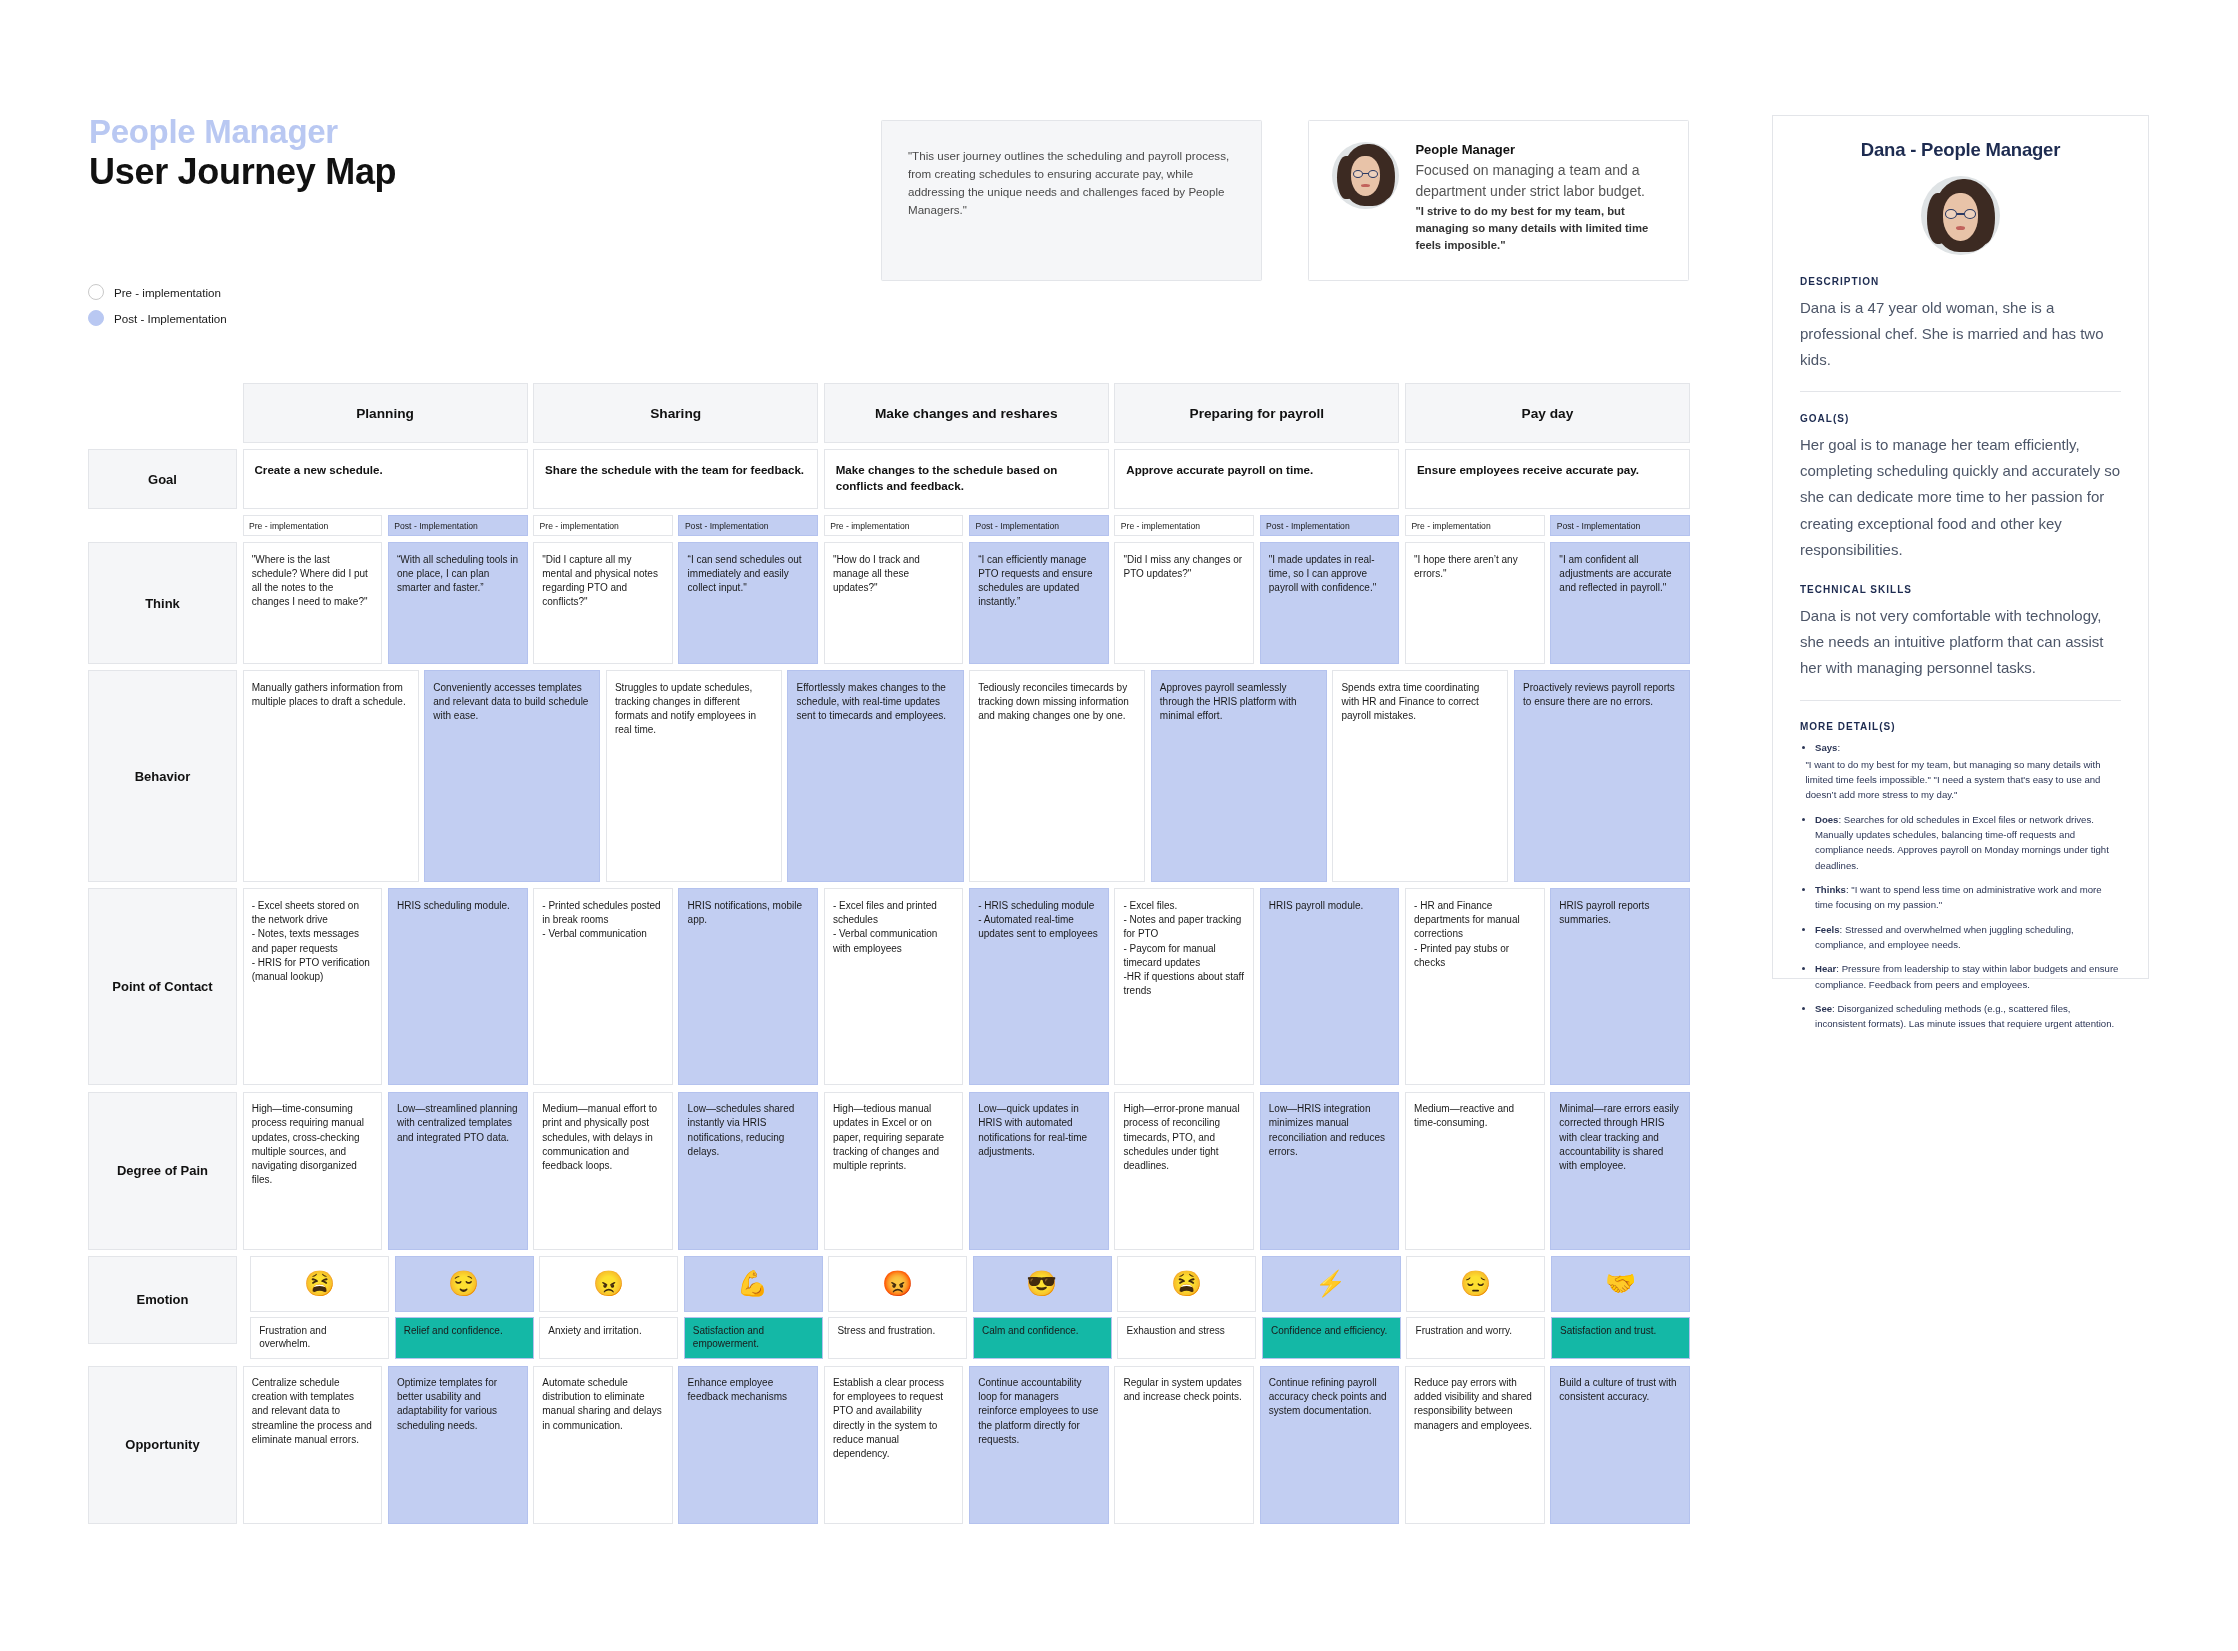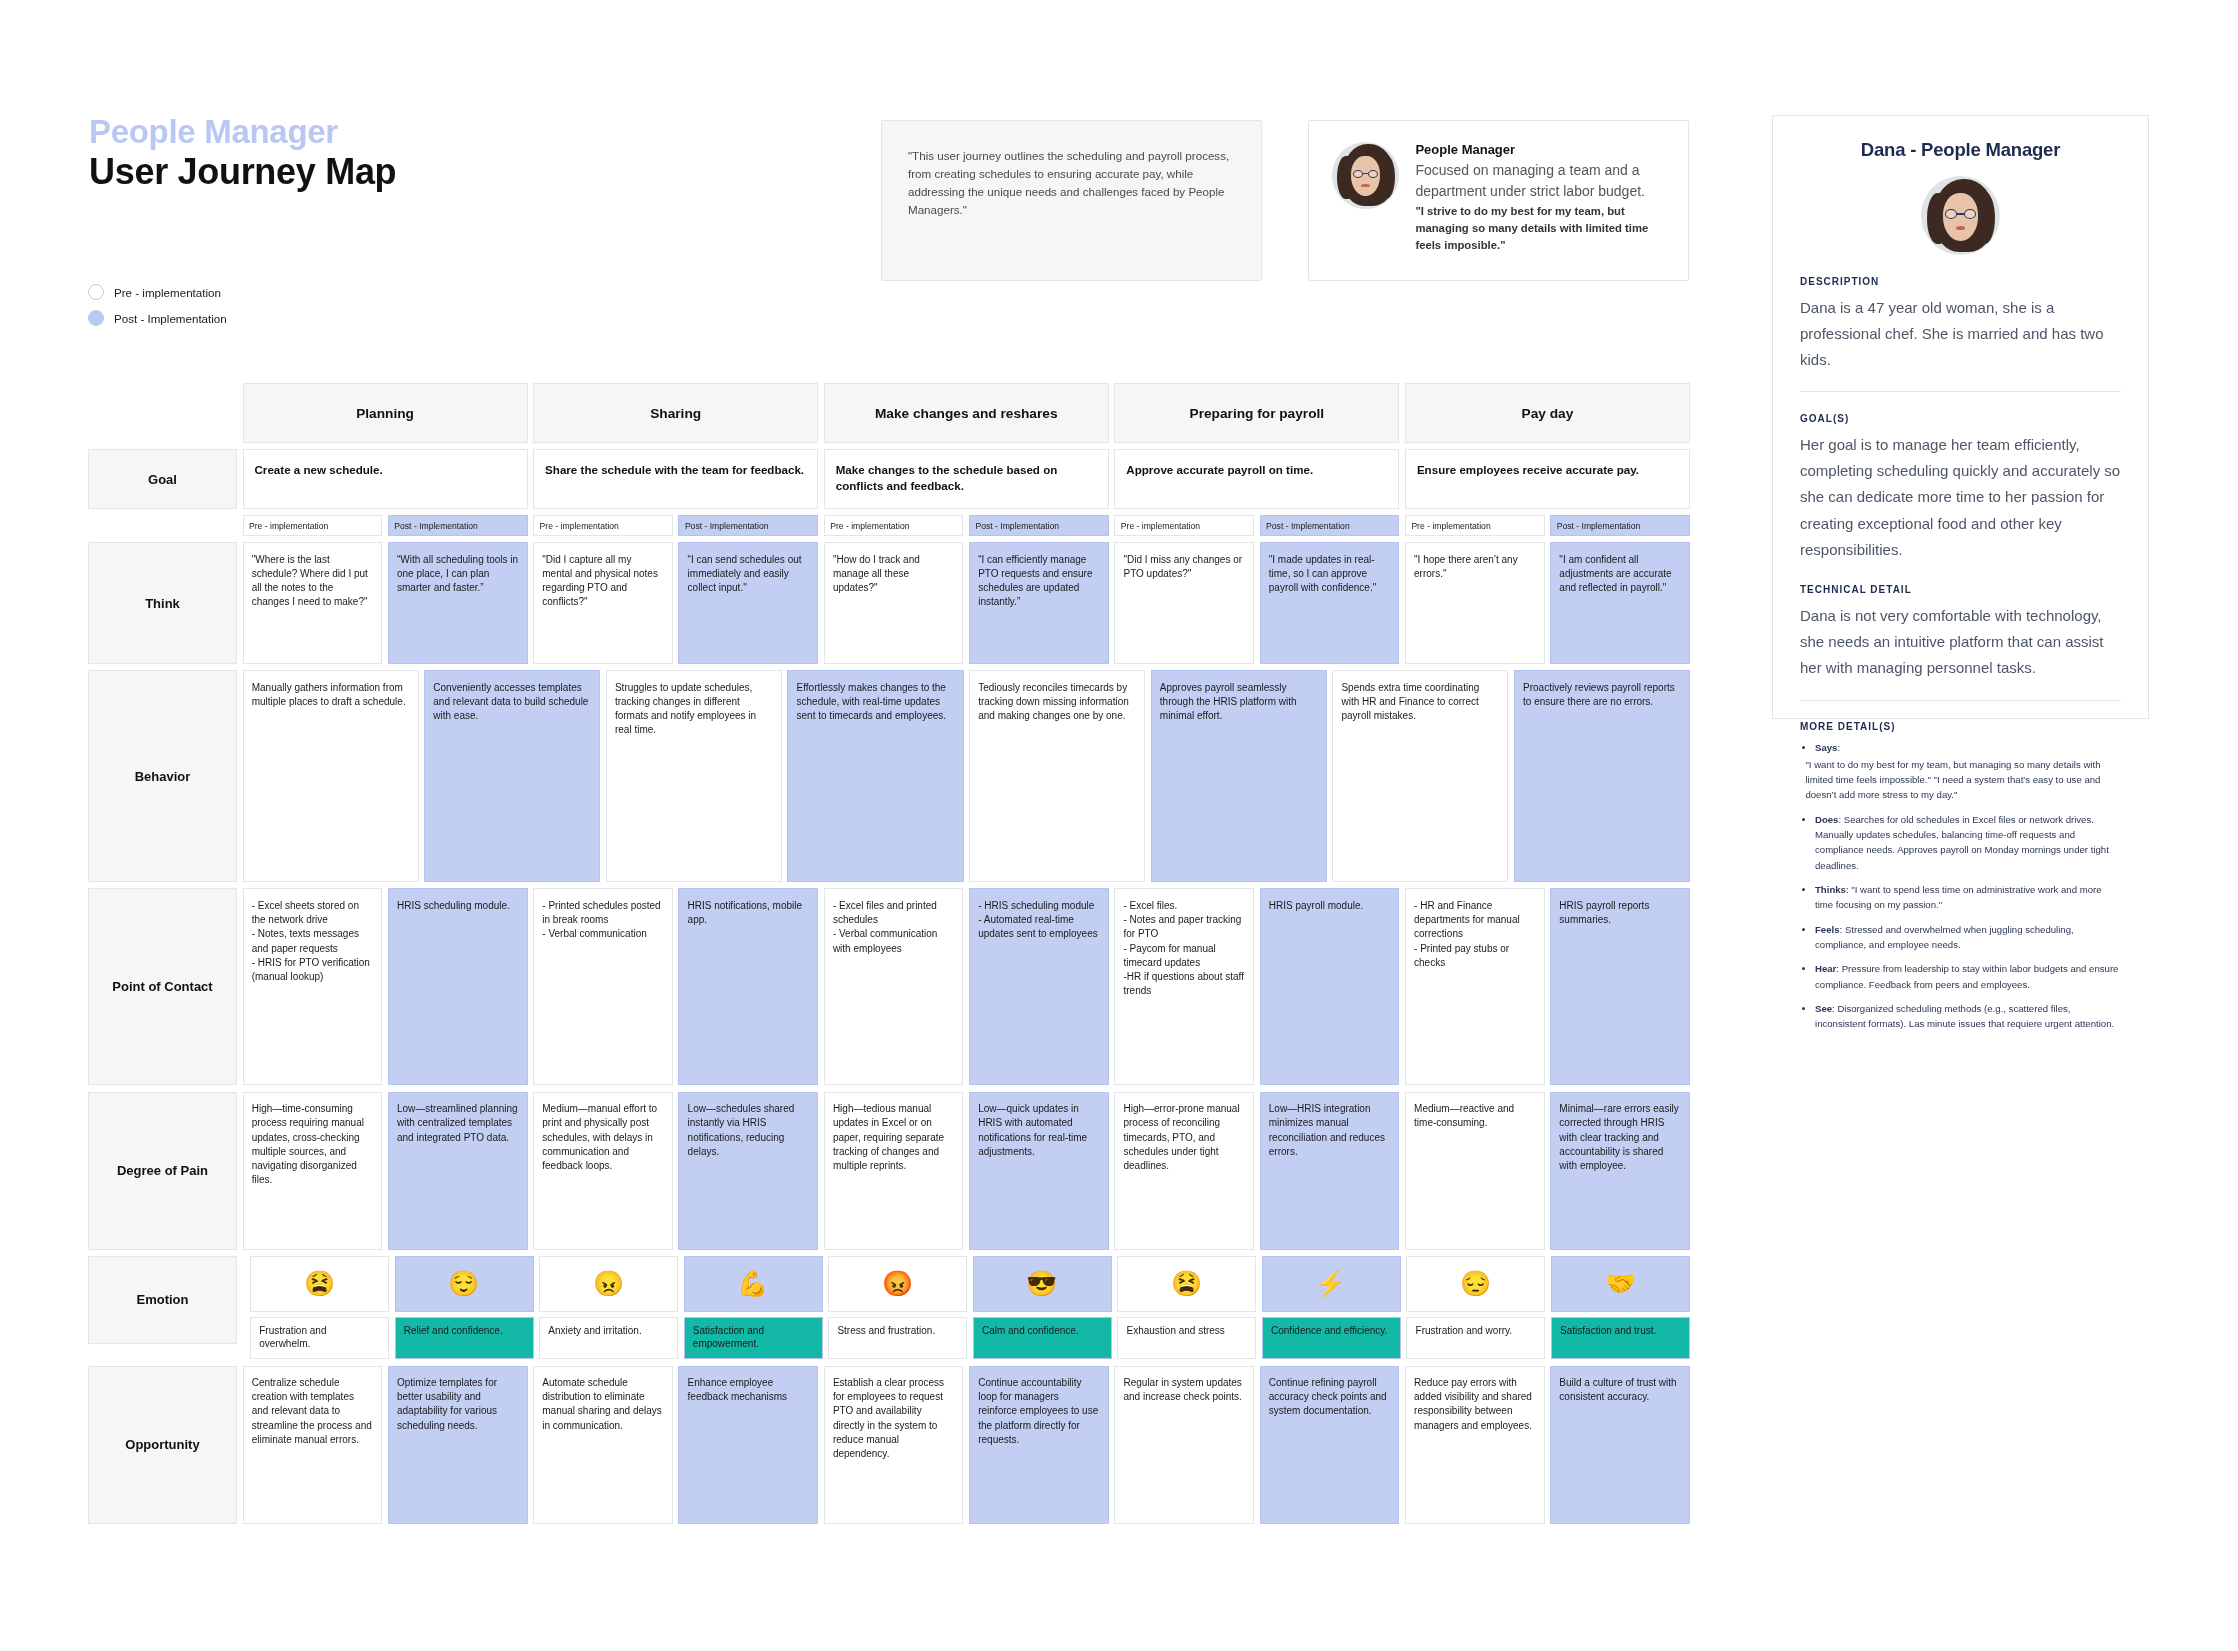--- a/index.html
+++ b/index.html
@@ -144,21 +144,21 @@
     flex:1 1 0; border:0.7px solid #e3e5e9; background:#ffffff; height:42px;
     padding:5.5px 8.2px; font-size:10px; line-height:1.3; color:#1a1a1a;
   }
   .emolabel.post { background:#14b8a6; border-color:#b4c2ee; }
   .row-emoji-block { display:flex; gap:13px; margin-bottom:6.2px; }
   .emoji-stack { flex:1; display:flex; flex-direction:column; gap:5.5px; }
   .row-opp .rowlabel, .row-opp .cell { height:158px; }
 
   
   #persona-panel {
-    position:absolute; left:1772px; top:115px; width:377px; height:604px;
+    position:absolute; left:1772px; top:115px; width:377px; height:864px;
     background:#ffffff; border:0.7px solid #e3e5e9; padding:23px 27px;
   }
   #pp-title {
     text-align:center; font-size:18.5px; font-weight:700; color:#1d2b50;
     letter-spacing:-0.2px;
   }
   #pp-avatar {
     width:79px; height:79px; border-radius:50%; margin:15px auto 0;
     overflow:hidden; background:#dfe3e5; position:relative;
   }
@@ -469,21 +469,21 @@
     </div>
   </div>
 
   <div class="pp-h">DESCRIPTION</div>
   <p class="pp-p">Dana is a 47 year old woman, she is a professional chef. She is married and has two kids.</p>
   <div class="pp-div"></div>
 
   <div class="pp-h">GOAL(S)</div>
   <p class="pp-p">Her goal is to manage her team efficiently, completing scheduling quickly and accurately so she can dedicate more time to her passion for creating exceptional food and other key responsibilities.</p>
 
-  <div class="pp-h">TECHNICAL DETAIL</div>
+  <div class="pp-h">TECHNICAL SKILLS</div>
   <p class="pp-p">Dana is not very comfortable with technology, she needs an intuitive platform that can assist her with managing personnel tasks.</p>
   <div class="pp-div"></div>
 
   <div class="pp-h">MORE DETAIL(S)</div>
   <ul id="pp-list">
       <li><b>Says</b>:<div class="pp-sub">"I want to do my best for my team, but managing so many details with limited time feels impossible."
 "I need a system that's easy to use and doesn’t add more stress to my day."</div></li>
       <li><b>Does</b>: Searches for old schedules in Excel files or network drives. Manually updates schedules, balancing time-off requests and compliance needs. Approves payroll on Monday mornings under tight deadlines.</li>
       <li><b>Thinks</b>: "I want to spend less time on administrative work and more time focusing on my passion."</li>
       <li><b>Feels</b>: Stressed and overwhelmed when juggling scheduling, compliance, and employee needs.</li>

